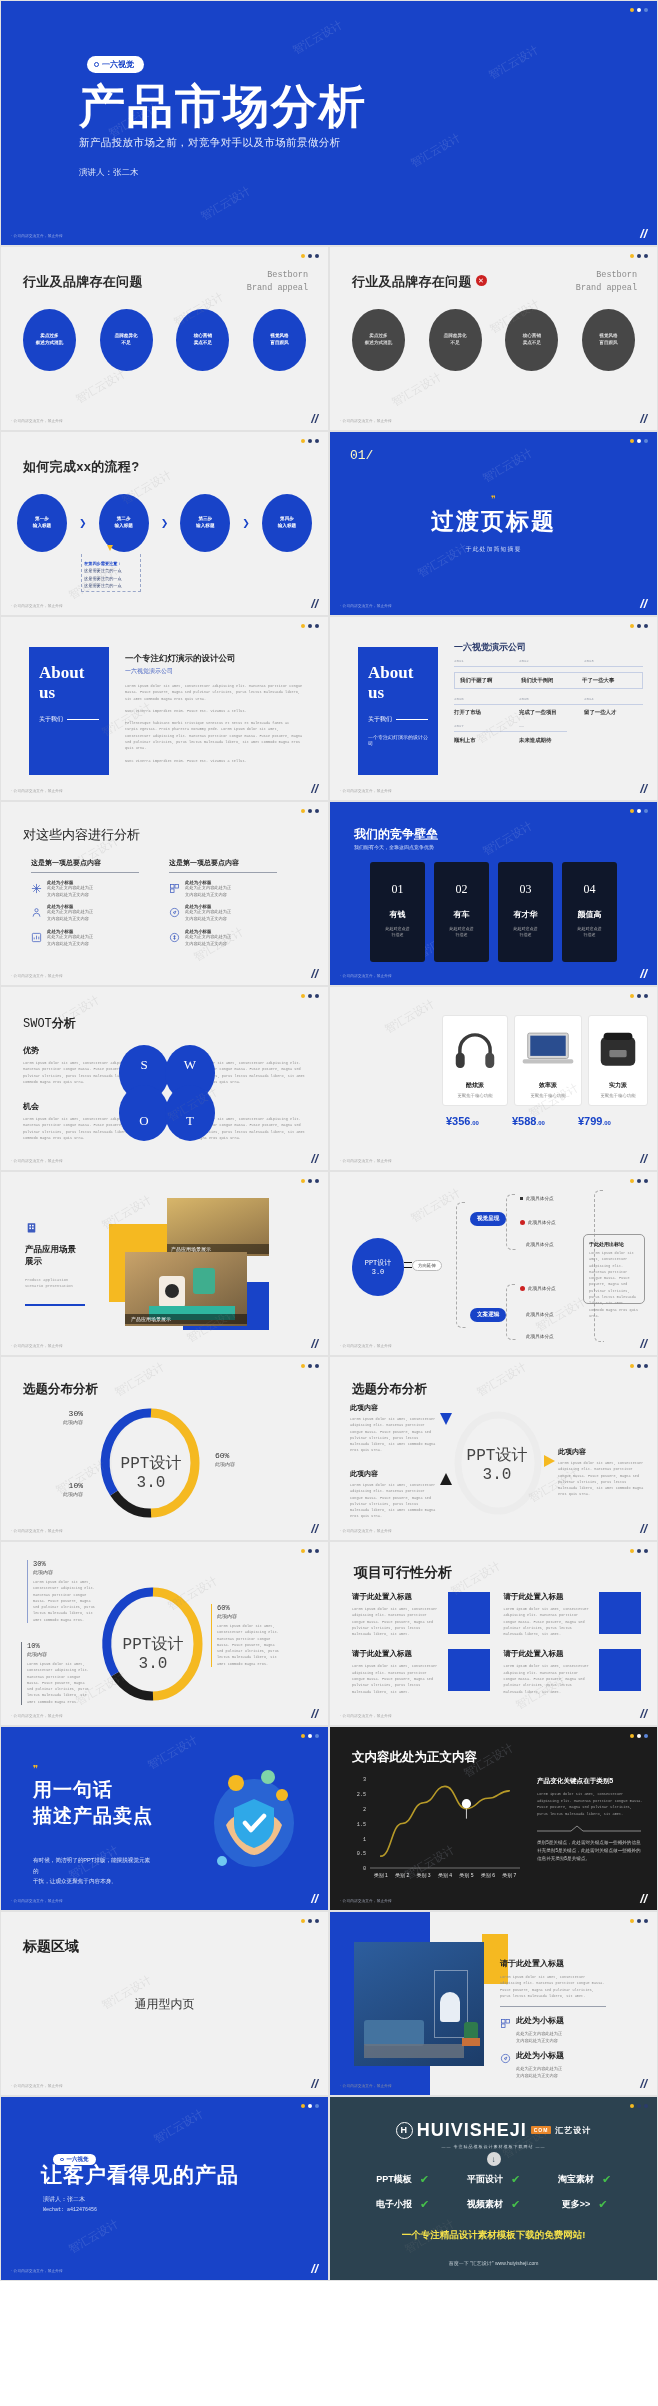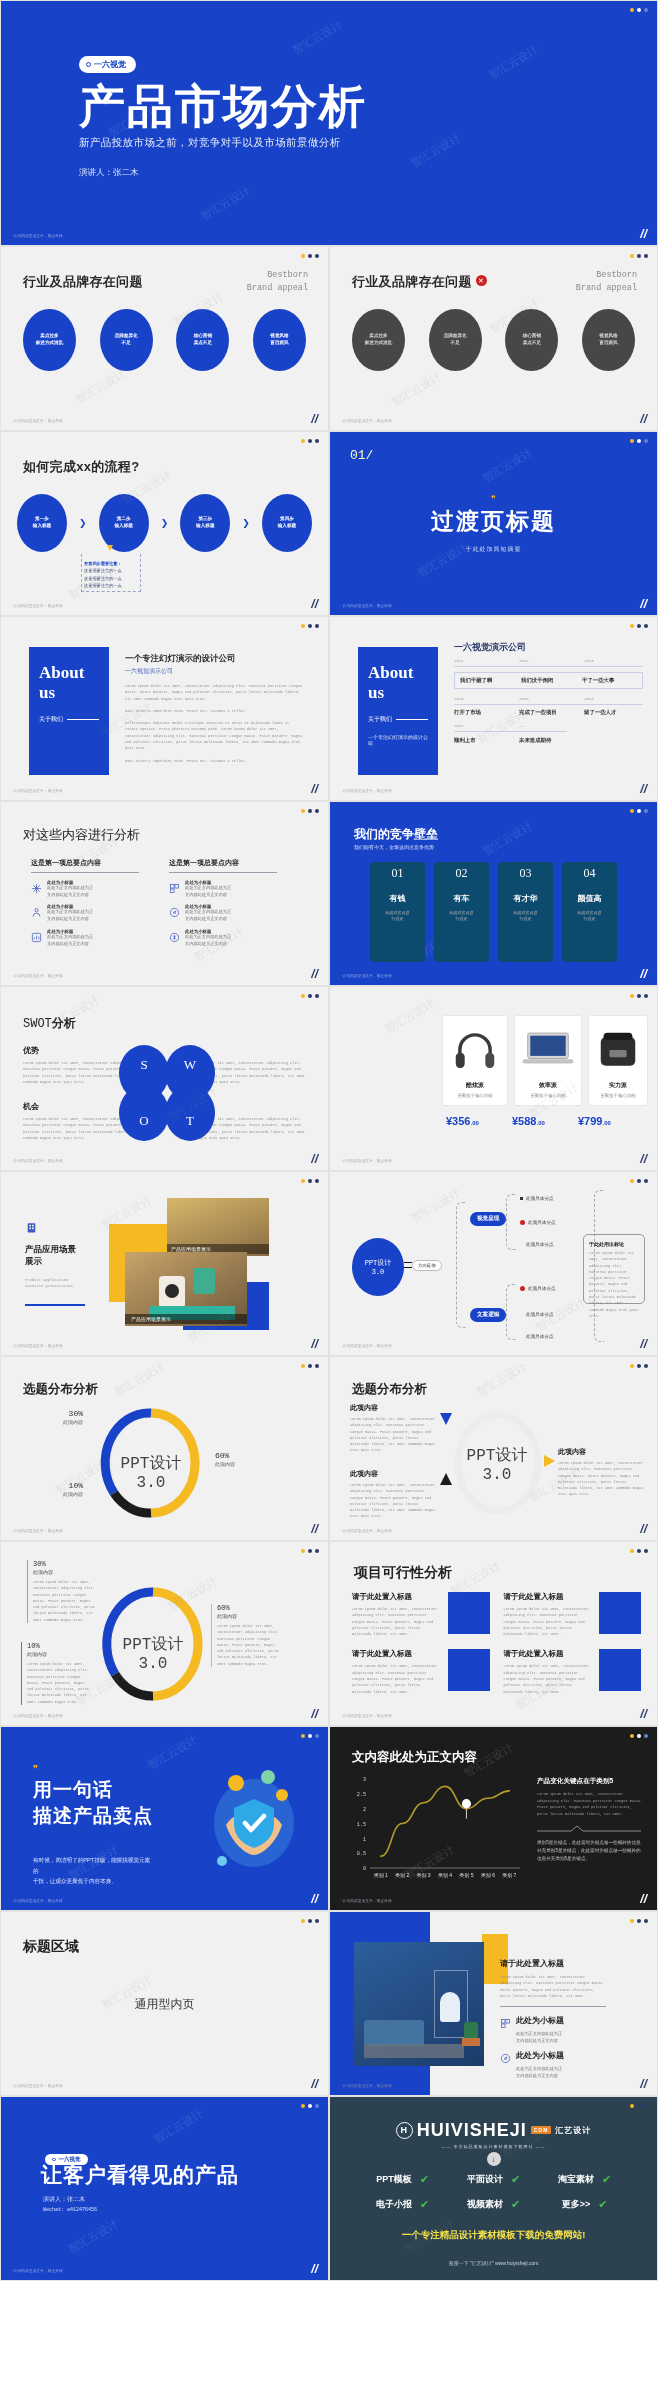--- a/index.html
+++ b/index.html
@@ -51,21 +51,21 @@
   .quote{
     position:absolute; right:10px; bottom:5px; font-size:12px; font-weight:700;
     font-style:italic; color:#2b3b6b; z-index:6; line-height:1;
   }
   .slide.blue .quote,.slide.dark .quote{ color:#ffffff; }
 
   
   .cover-tag{
     display:inline-flex; align-items:center; gap:3px;
     background:#fff; color:#1843c8; border-radius:10px;
-    padding:3px 10px 3px 7px; font-size:8px; font-weight:700;
+    padding:3px 10px 3px 7px; font-size:8px; font-weight:700;margin-left:8px;
   }
   .cover-tag .bullet{ width:5px;height:5px;border-radius:50%;
      border:1.2px solid #1843c8; display:inline-block;}
   .cover-title{
     color:#fff; font-size:46px; font-weight:700; letter-spacing:2px;
     line-height:1.05; margin-top:9px;
   }
   .cover-sub{ color:#e6ecfb; font-size:10.5px; margin-top:6px; letter-spacing:.4px;}
   .cover-speaker{ color:#dfe7fa; font-size:8.5px; margin-top:17px;}
   .cover-pad{ position:absolute; left:78px; top:52px; z-index:6;}
@@ -145,22 +145,22 @@
   .an-item{ display:flex; gap:5px; margin-bottom:6px;}
   .an-ic{ width:11px;height:11px; flex:0 0 11px; color:#3d5bbf;}
   .an-tx b{ display:block; font-size:4.4px; color:#333; font-weight:700;}
   .an-tx span{ display:block; font-size:4.2px; color:#6e6e6e; line-height:1.6;}
 
   
   .cb-h{ position:absolute; left:24px; top:24px; color:#fff; font-size:12px; font-weight:700; z-index:6;}
   .cb-s{ position:absolute; left:24px; top:42px; color:#d6e0f8; font-size:5px; z-index:6;}
   .cb-row{ position:absolute; left:40px; right:40px; top:60px; display:flex;
      justify-content:space-between; z-index:6;}
-  .cb-card{ width:55px;height:100px;background:#0c4a6e;border-radius:3px;
-     display:flex;flex-direction:column;align-items:center; padding-top:4px; }
+  .cb-card{ width:55px;height:100px;background:#0f172a;border-radius:3px;
+     display:flex;flex-direction:column;align-items:center; padding-top:20px; }
   .cb-card .n{ color:#fff; font-size:12px; font-family:"Liberation Serif",serif;}
   .cb-card .t{ color:#fff; font-size:8px; font-weight:700; margin-top:12px;}
   .cb-card .d{ color:#b9b9b9; font-size:4px; margin-top:6px; text-align:center; line-height:1.5;}
 
   
   .swot-h{ position:absolute; left:22px; top:28px; font-size:12px; font-weight:700; z-index:4;}
   .swot-h .en{ font-family:"Liberation Mono",monospace; font-weight:400;}
   .swot-q{ position:absolute; width:128px; z-index:4;}
   .swot-q h4{ font-size:8px; color:#222; margin-bottom:4px;}
   .swot-q.q1{ left:22px; top:58px;} .swot-q.q2{ left:178px; top:58px;}

